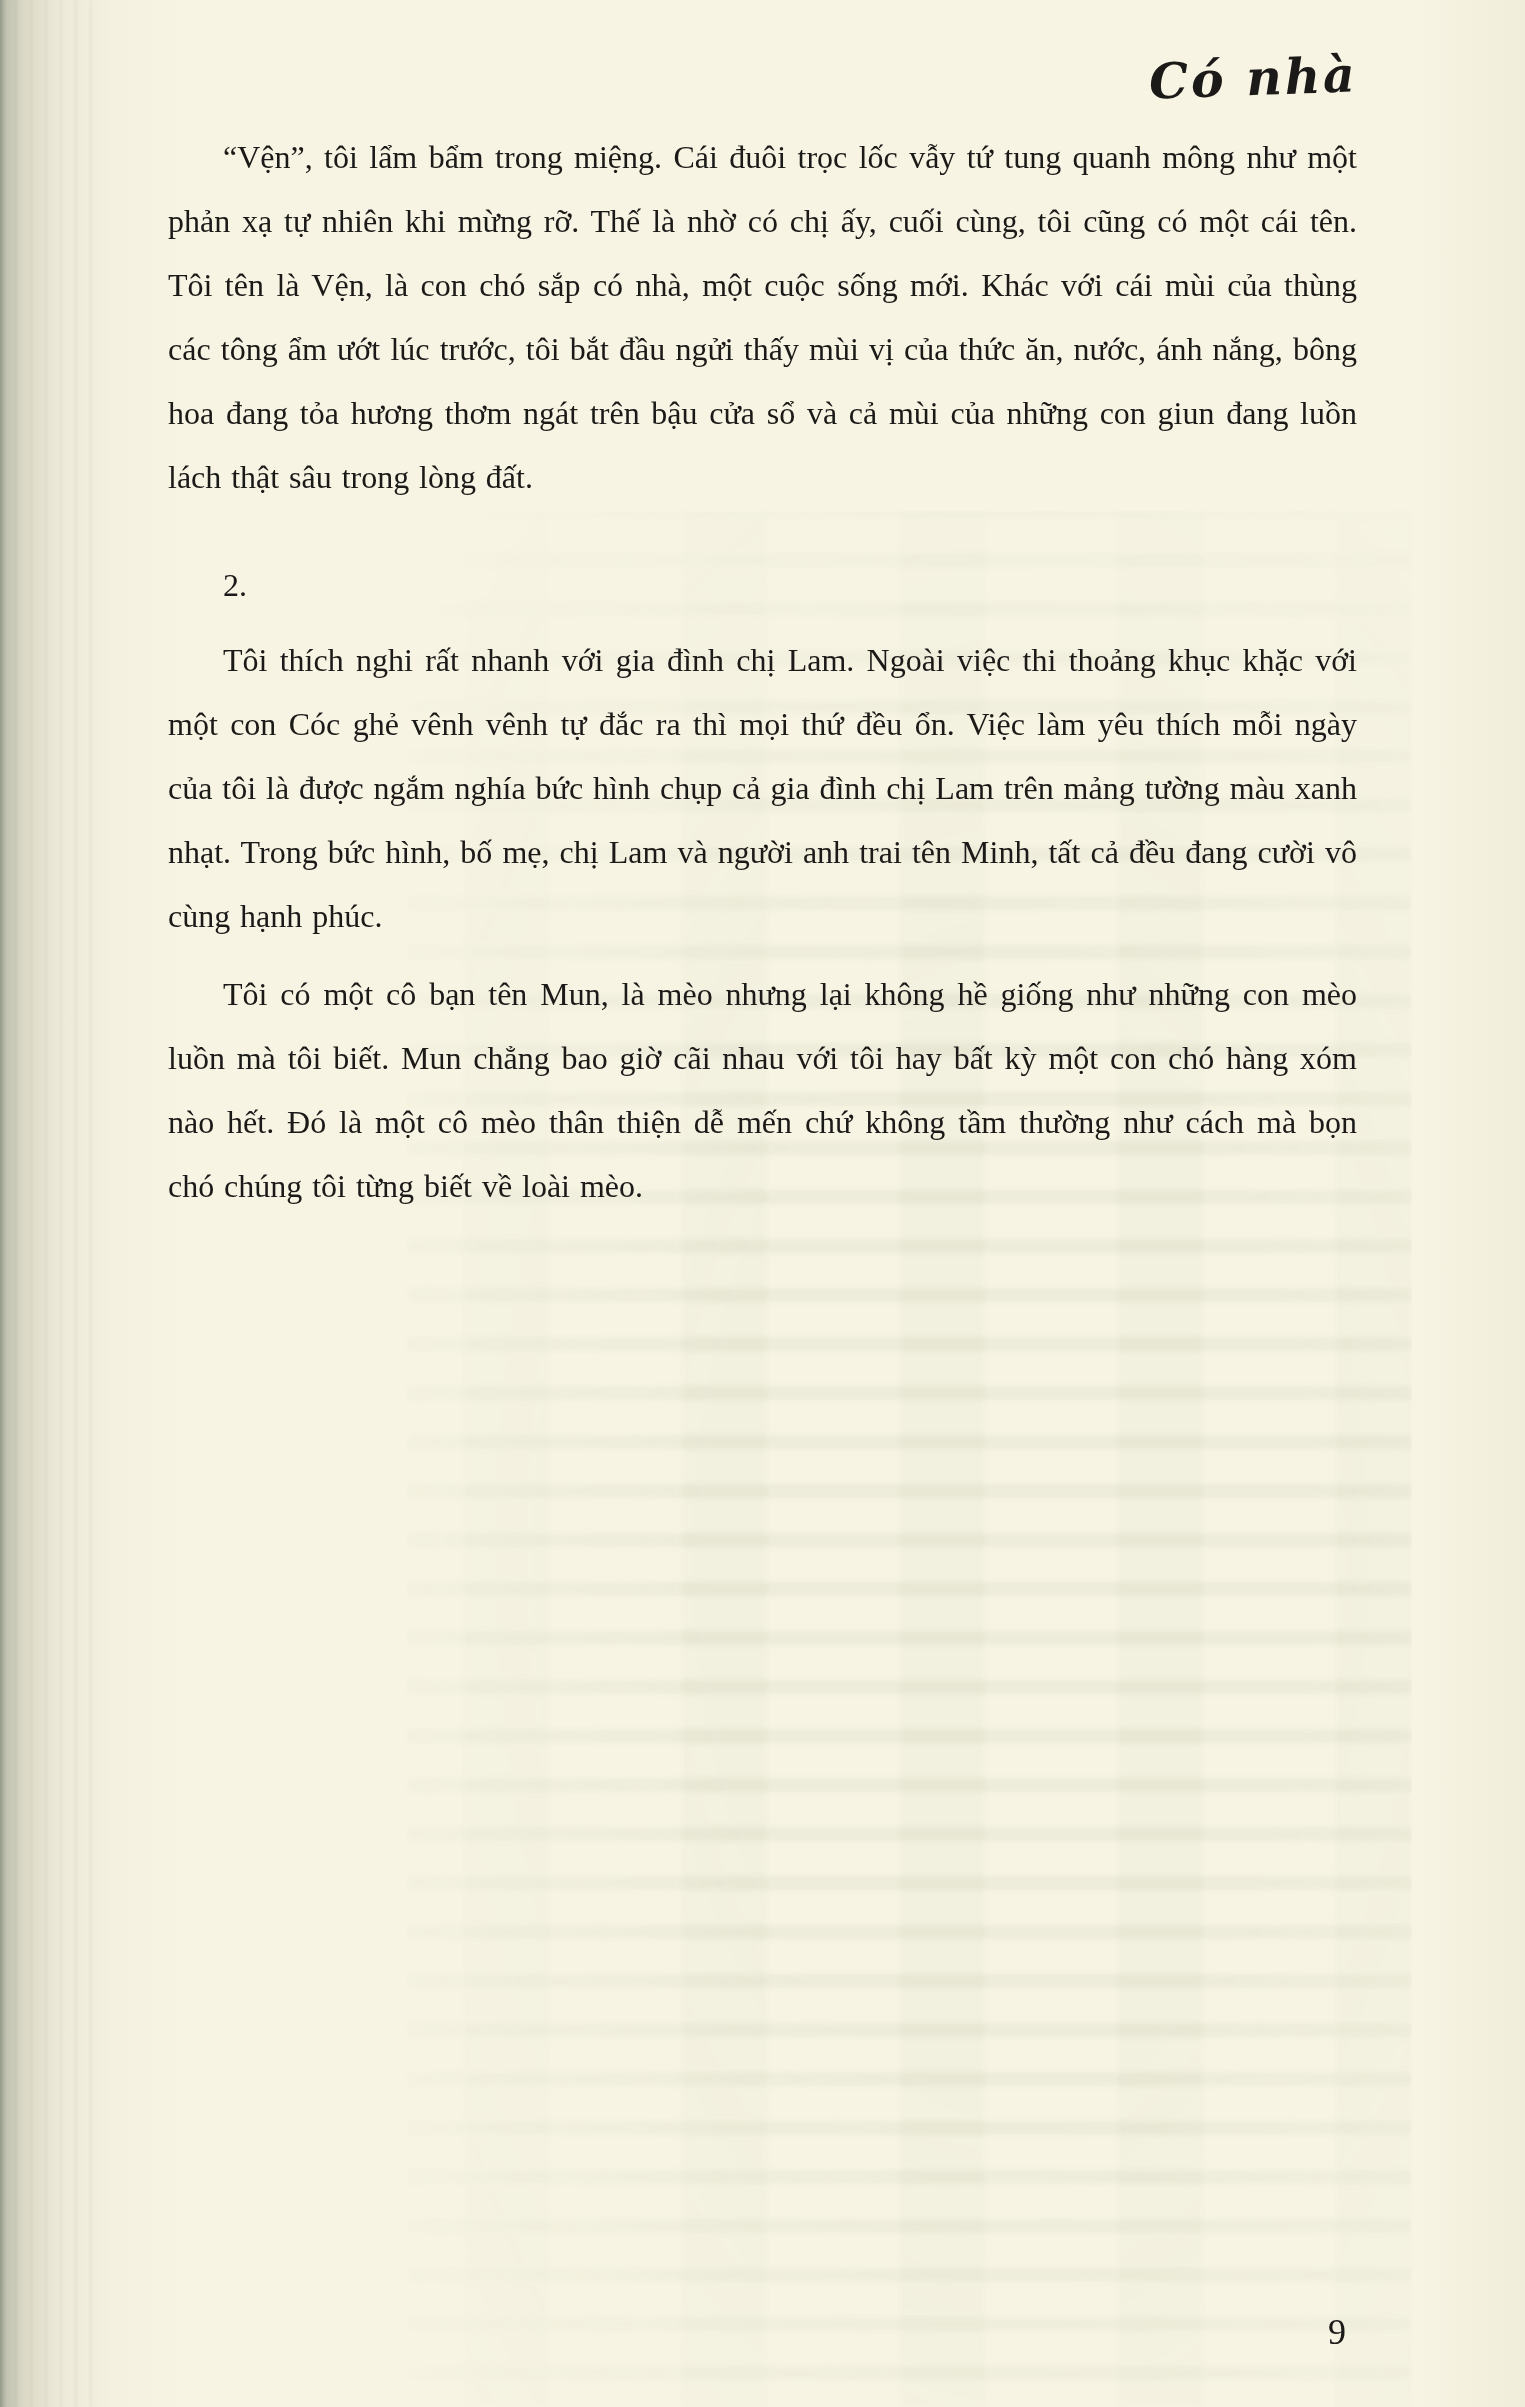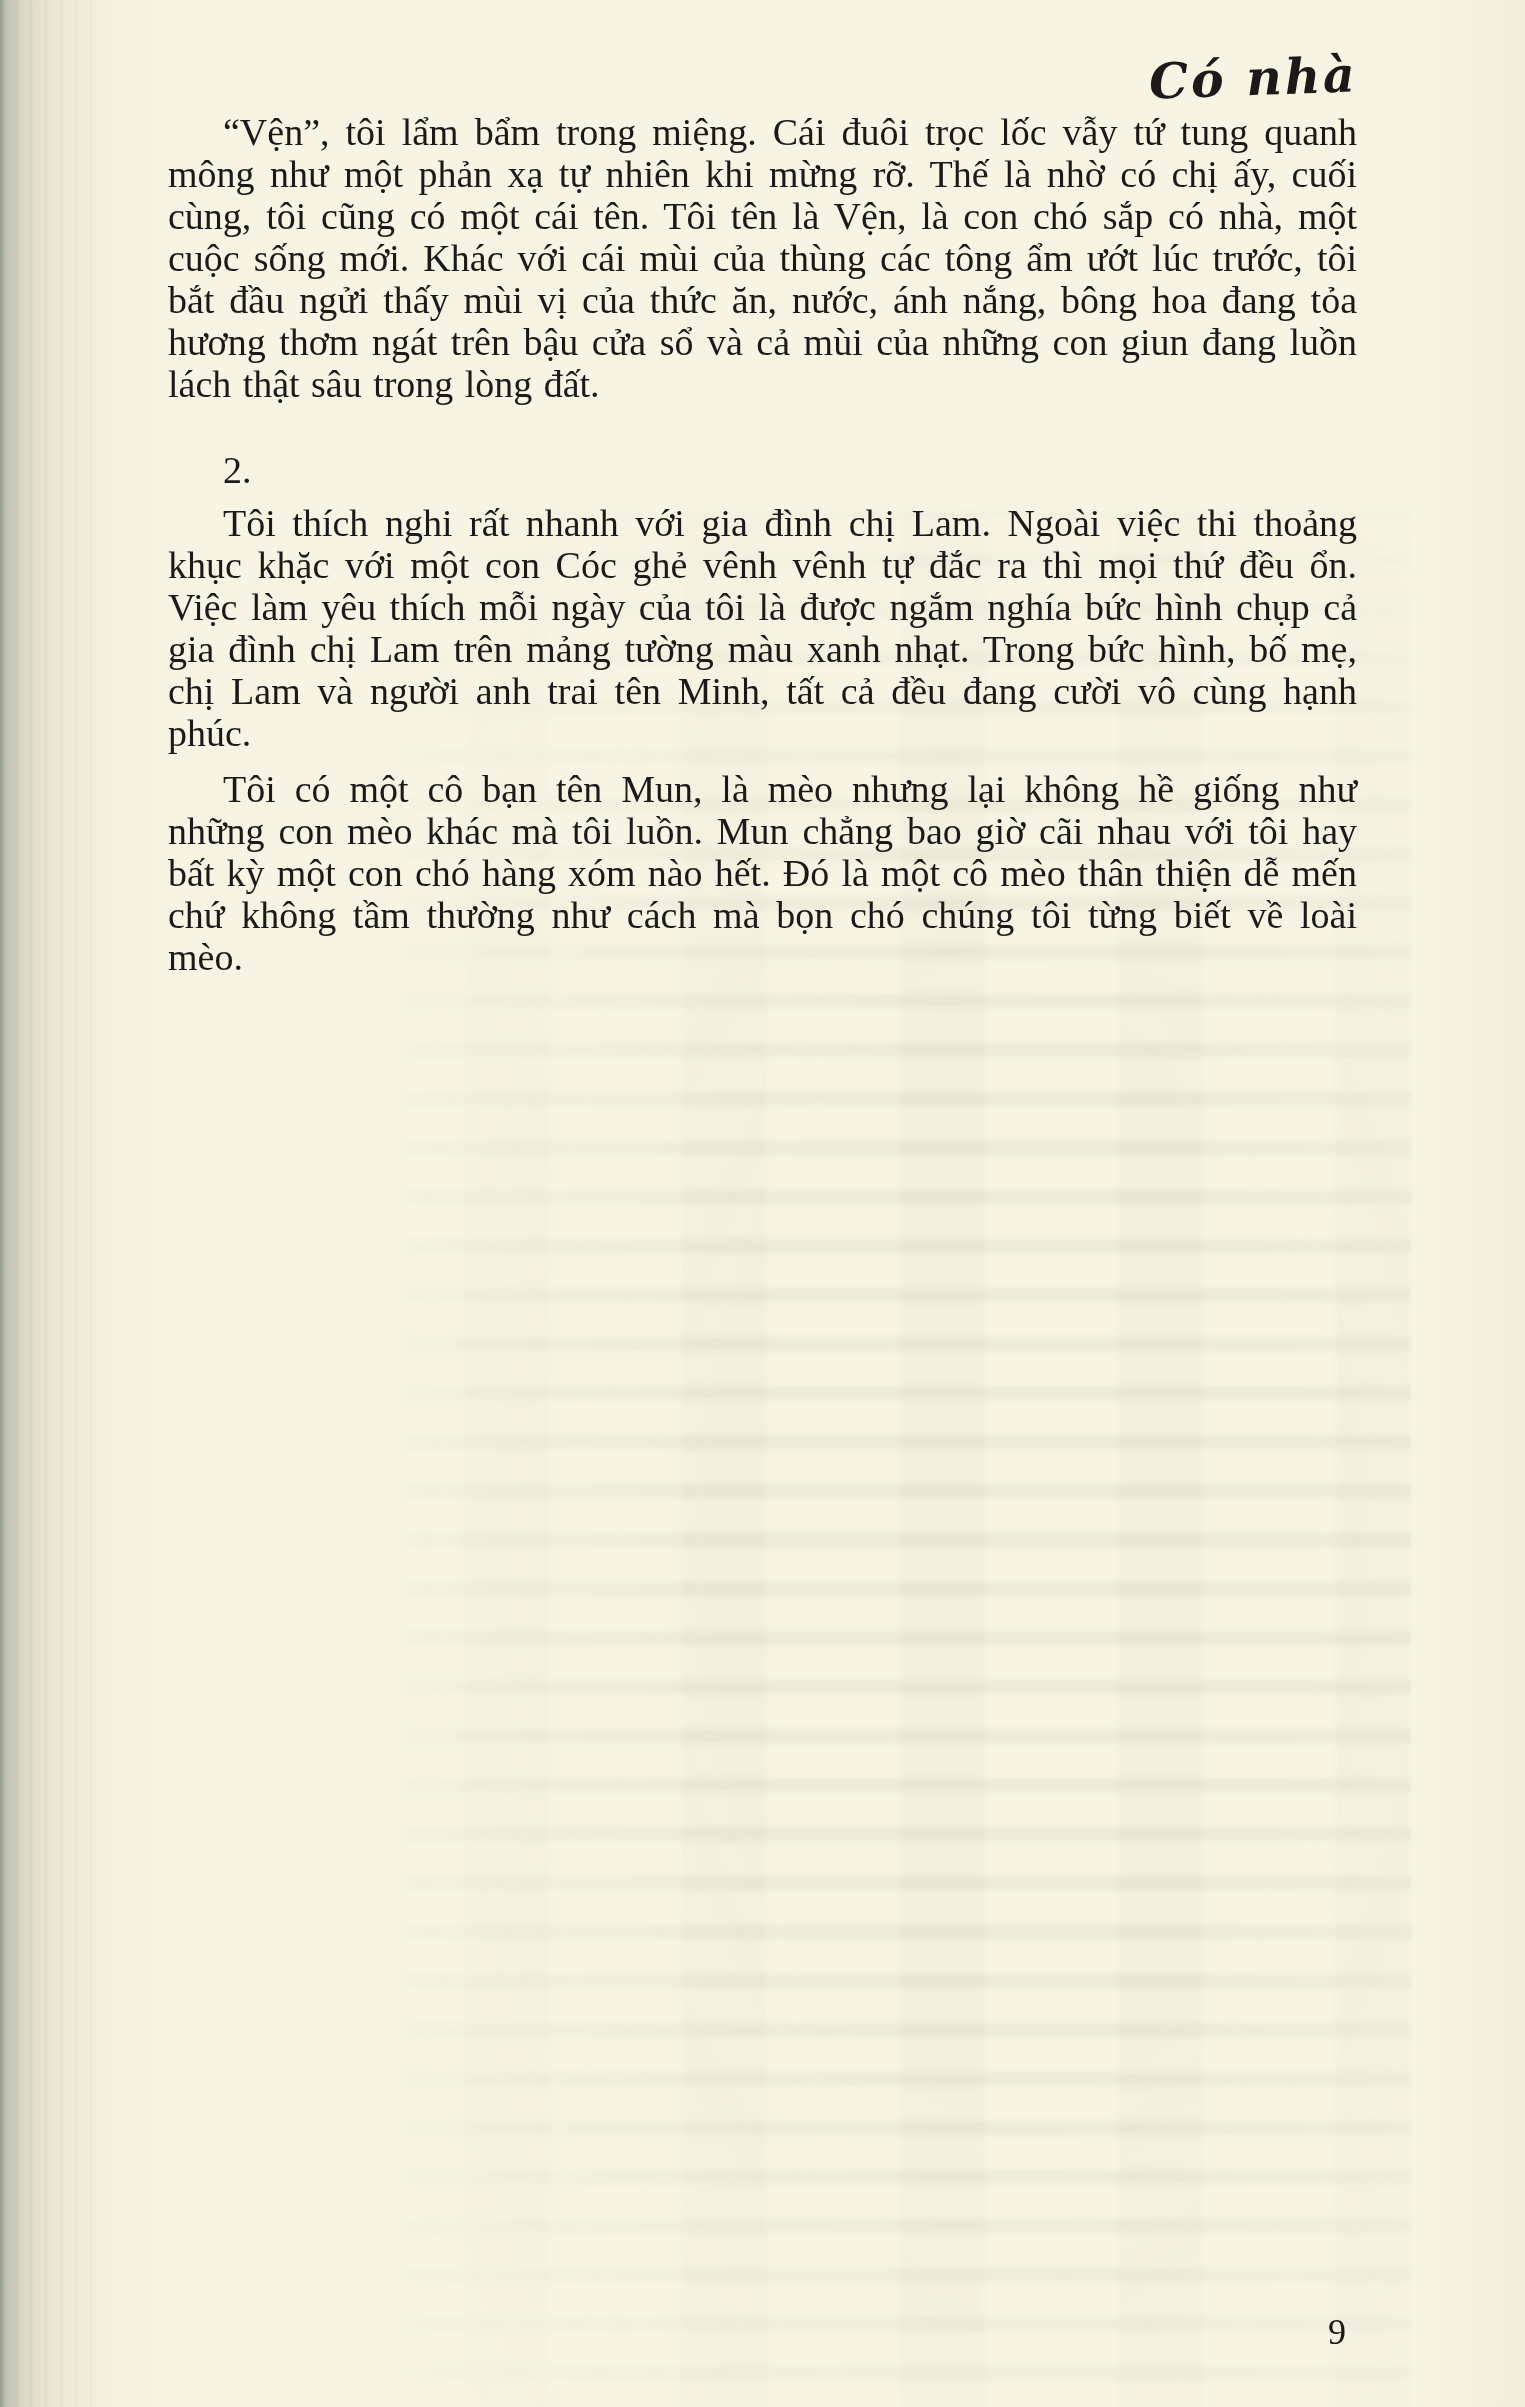--- a/index.html
+++ b/index.html
@@ -70,25 +70,25 @@
     font-style: italic;
     font-weight: 600;
     font-size: 49px;
     letter-spacing: 2.8px;
     color: var(--ink, #1c1a18);
     transform: rotate(-2deg);
   }
   .text-block {
     position: absolute;
     left: 168px;
-    top: 111px;
+    top: 125px;
     width: 1189px;
     color: var(--ink, #1c1a18);
-    font-size: 38px;
-    line-height: 42px;
+    font-size: 32px;
+    line-height: 64px;
     text-align: justify;
   }
   .para {
     margin: 0 0 13.2px 0;
     text-indent: 55px;
     word-spacing: 1.9px;
   }
   .section-number {
     margin: 44px 0 11.4px 0;
     text-indent: 55px;
@@ -112,19 +112,19 @@
 
   <div class="running-head">Có nhà</div>
 
   <div class="text-block">
     <p class="para">“Vện”, tôi lẩm bẩm trong miệng. Cái đuôi trọc lốc vẫy tứ tung quanh mông như một phản xạ tự nhiên khi mừng rỡ. Thế là nhờ có chị ấy, cuối cùng, tôi cũng có một cái tên. Tôi tên là Vện, là con chó sắp có nhà, một cuộc sống mới. Khác với cái mùi của thùng các tông ẩm ướt lúc trước, tôi bắt đầu ngửi thấy mùi vị của thức ăn, nước, ánh nắng, bông hoa đang tỏa hương thơm ngát trên bậu cửa sổ và cả mùi của những con giun đang luồn lách thật sâu trong lòng đất.</p>
 
     <p class="section-number">2.</p>
 
     <p class="para">Tôi thích nghi rất nhanh với gia đình chị Lam. Ngoài việc thi thoảng khục khặc với một con Cóc ghẻ vênh vênh tự đắc ra thì mọi thứ đều ổn. Việc làm yêu thích mỗi ngày của tôi là được ngắm nghía bức hình chụp cả gia đình chị Lam trên mảng tường màu xanh nhạt. Trong bức hình, bố mẹ, chị Lam và người anh trai tên Minh, tất cả đều đang cười vô cùng hạnh phúc.</p>
 
-    <p class="para">Tôi có một cô bạn tên Mun, là mèo nhưng lại không hề giống như những con mèo khác mà tôi luồn. Mun chẳng bao giờ cãi nhau với tôi hay bất kỳ một con chó hàng xóm nào hết. Đó là một cô mèo thân thiện dễ mến chứ không tầm thường như cách mà bọn chó chúng tôi từng biết về loài mèo.</p>
+    <p class="para">Tôi có một cô bạn tên Mun, là mèo nhưng lại không hề giống như những con mèo luồn mà tôi biết. Mun chẳng bao giờ cãi nhau với tôi hay bất kỳ một con chó hàng xóm nào hết. Đó là một cô mèo thân thiện dễ mến chứ không tầm thường như cách mà bọn chó chúng tôi từng biết về loài mèo.</p>
   </div>
 
   <div class="page-number">9</div>
 
 </div>
 
 
 </body></html>

